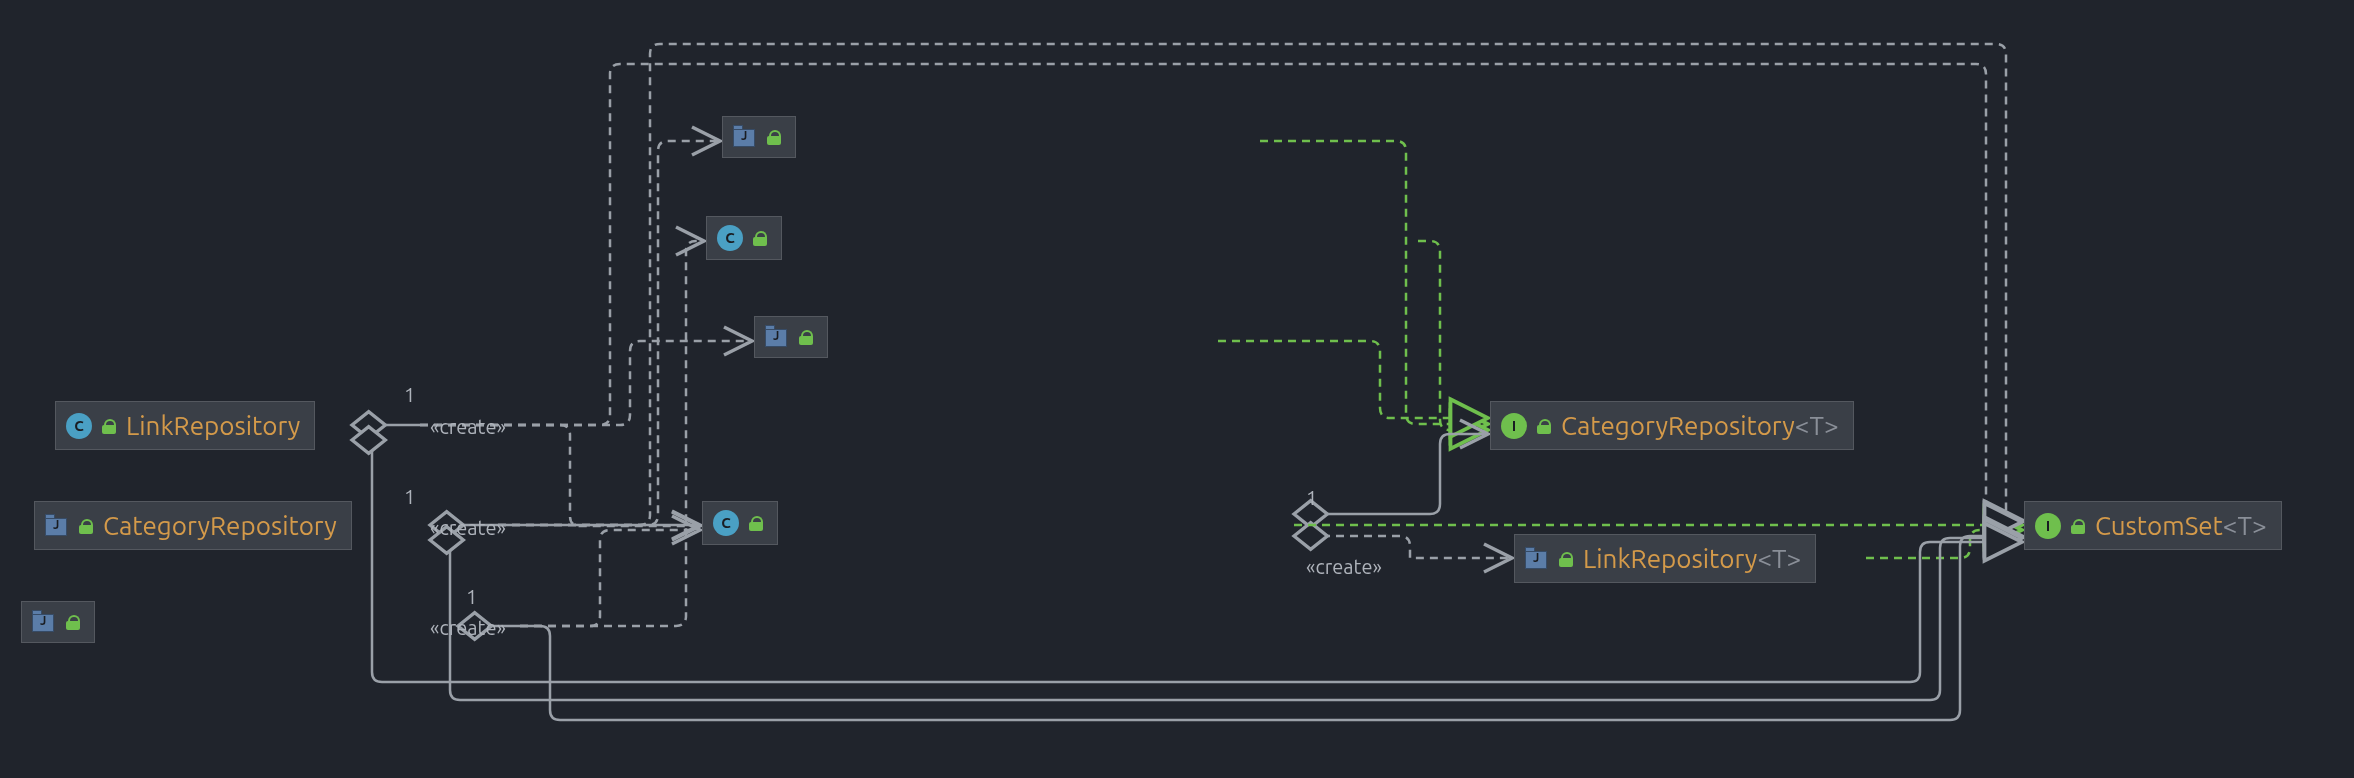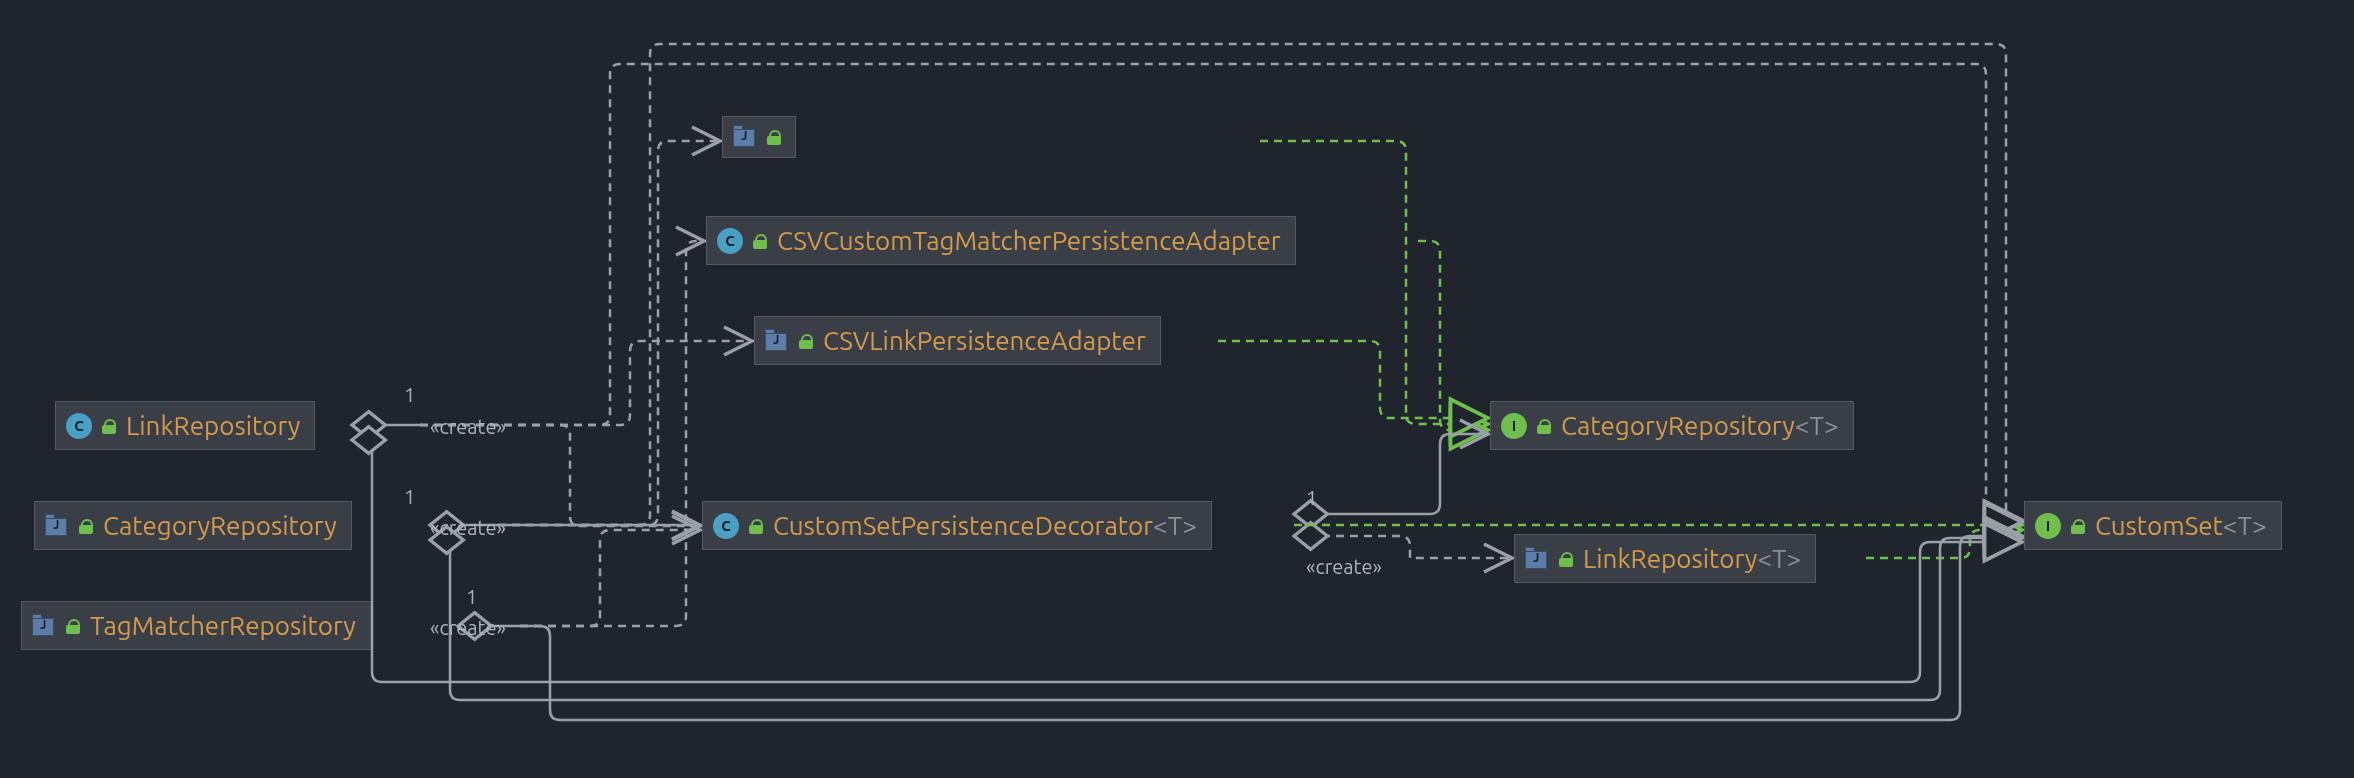--- a/index.html
+++ b/index.html
@@ -182,54 +182,48 @@
   <span>CategoryRepository</span>
 </div>
 
 <div class="node" style="left:21px; top:601px;">
   <span class="file-badge">
     <span class="fb-tab"></span>
         <span class="fb-body"></span>
         <span class="fb-letter">J</span>
   </span>
   <span class="lock"></span>
-  <span>TagMatcherRepository</span>
 </div>
 
 <div class="node" style="left:722px; top:116px;">
   <span class="file-badge">
     <span class="fb-tab"></span>
         <span class="fb-body"></span>
         <span class="fb-letter">J</span>
   </span>
   <span class="lock"></span>
 </div>
 
 <div class="node" style="left:706px; top:216px;">
   <span class="badge class">C</span>
   <span class="lock"></span>
-  <span>CSVCustomTagMatcherPersistenceAdapter</span>
 </div>
 
 <div class="node" style="left:754px; top:316px;">
   <span class="file-badge">
     <span class="fb-tab"></span>
         <span class="fb-body"></span>
         <span class="fb-letter">J</span>
   </span>
   <span class="lock"></span>
-  <span>CSVLinkPersistenceAdapter</span>
 </div>
 
 <div class="node" style="left:702px; top:501px;">
   <span class="badge class">C</span>
   <span class="lock"></span>
-  <span>
-    <span>CustomSetPersistenceDecorator</span><span class="tparam">&lt;T&gt;</span>
-  </span>
 </div>
 
 <div class="node" style="left:1490px; top:401px;">
   <span class="badge iface">I</span>
   <span class="lock"></span>
   <span>
     <span>CategoryRepository</span><span class="tparam">&lt;T&gt;</span>
   </span>
 </div>
 

